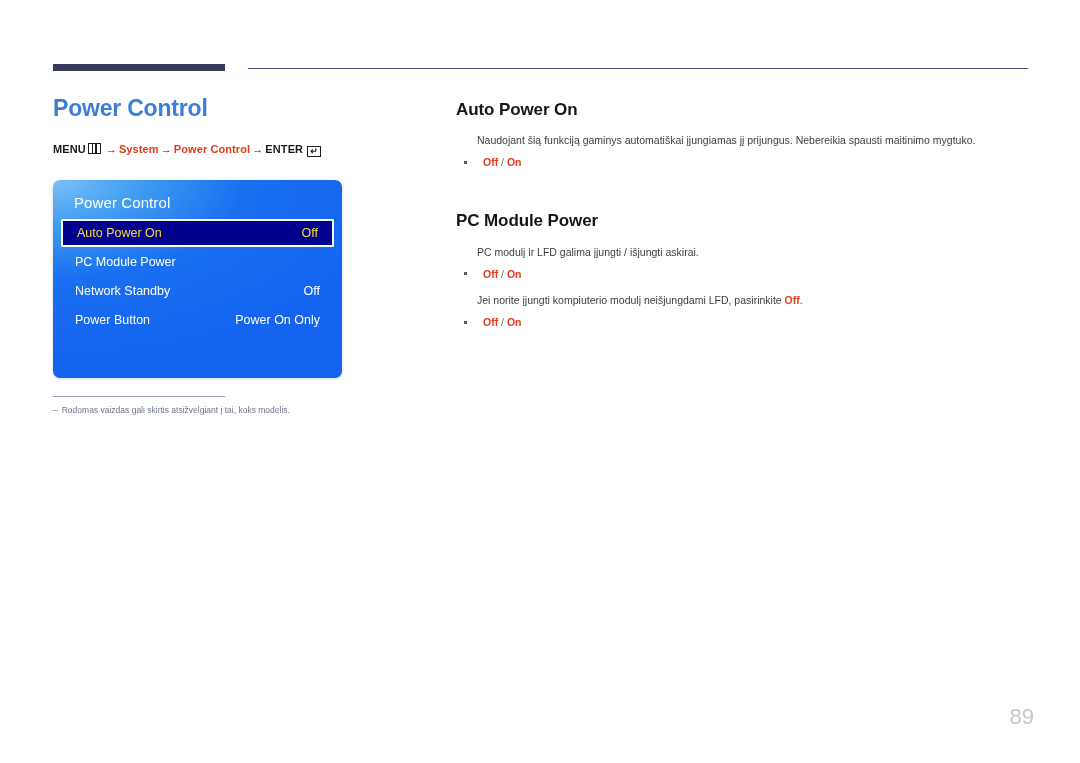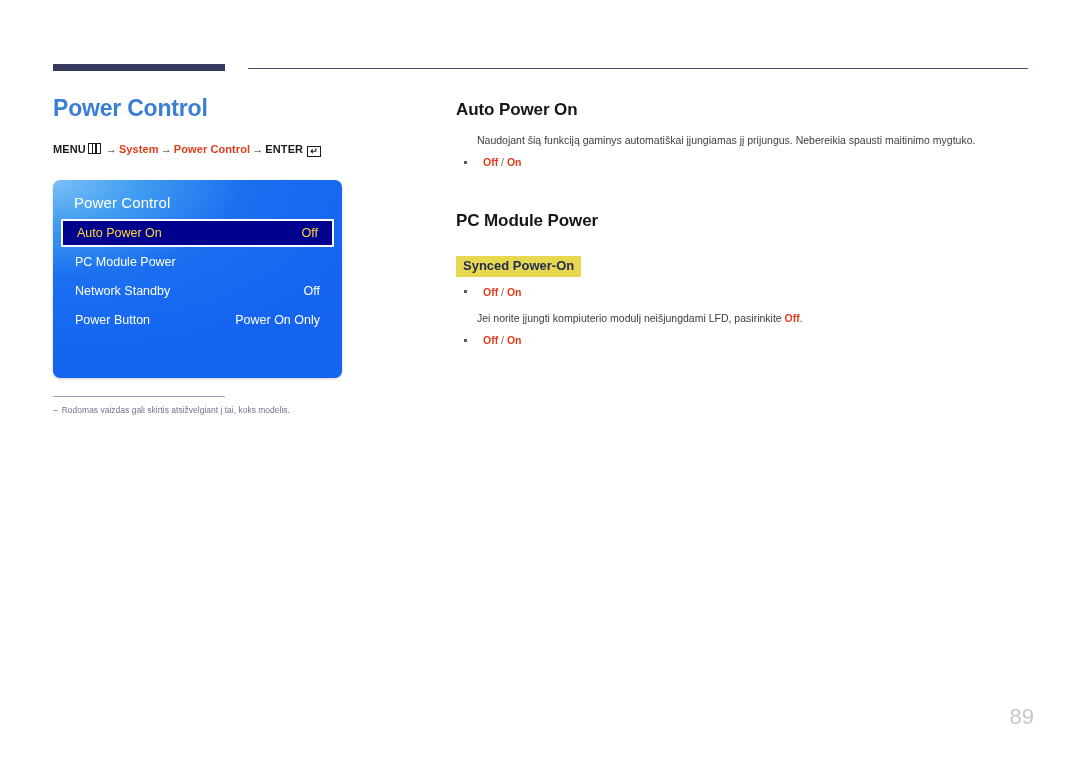--- a/index.html
+++ b/index.html
@@ -270,22 +270,22 @@
 <div class="right-col">
 
   <h2 class="sec-head">Auto Power On</h2>
   <div class="body-line">Naudojant šią funkciją gaminys automatiškai įjungiamas jį prijungus. Nebereikia spausti maitinimo mygtuko.</div>
   <div class="bullet-row">
     <span class="bullet-dot"></span>
     <span class="bullet-text"><span>Off</span> <span class="sep">/</span> <span>On</span></span>
   </div>
 
   <h2 class="sec-head second">PC Module Power</h2>
-
-  <div><span class="hl-head">Synced Power-On</span></div>
+  <div class="body-line">PC modulį ir LFD galima įjungti / išjungti askirai.</div>
+
   <div class="bullet-row">
     <span class="bullet-dot"></span>
     <span class="bullet-text"><span>Off</span> <span class="sep">/</span> <span>On</span></span>
   </div>
 
   <div class="body-line"><span>Jei norite įjungti kompiuterio modulį neišjungdami LFD, pasirinkite </span><span class="red">Off</span><span>.</span></div>
   <div class="bullet-row">
     <span class="bullet-dot"></span>
     <span class="bullet-text"><span>Off</span> <span class="sep">/</span> <span>On</span></span>
   </div>

